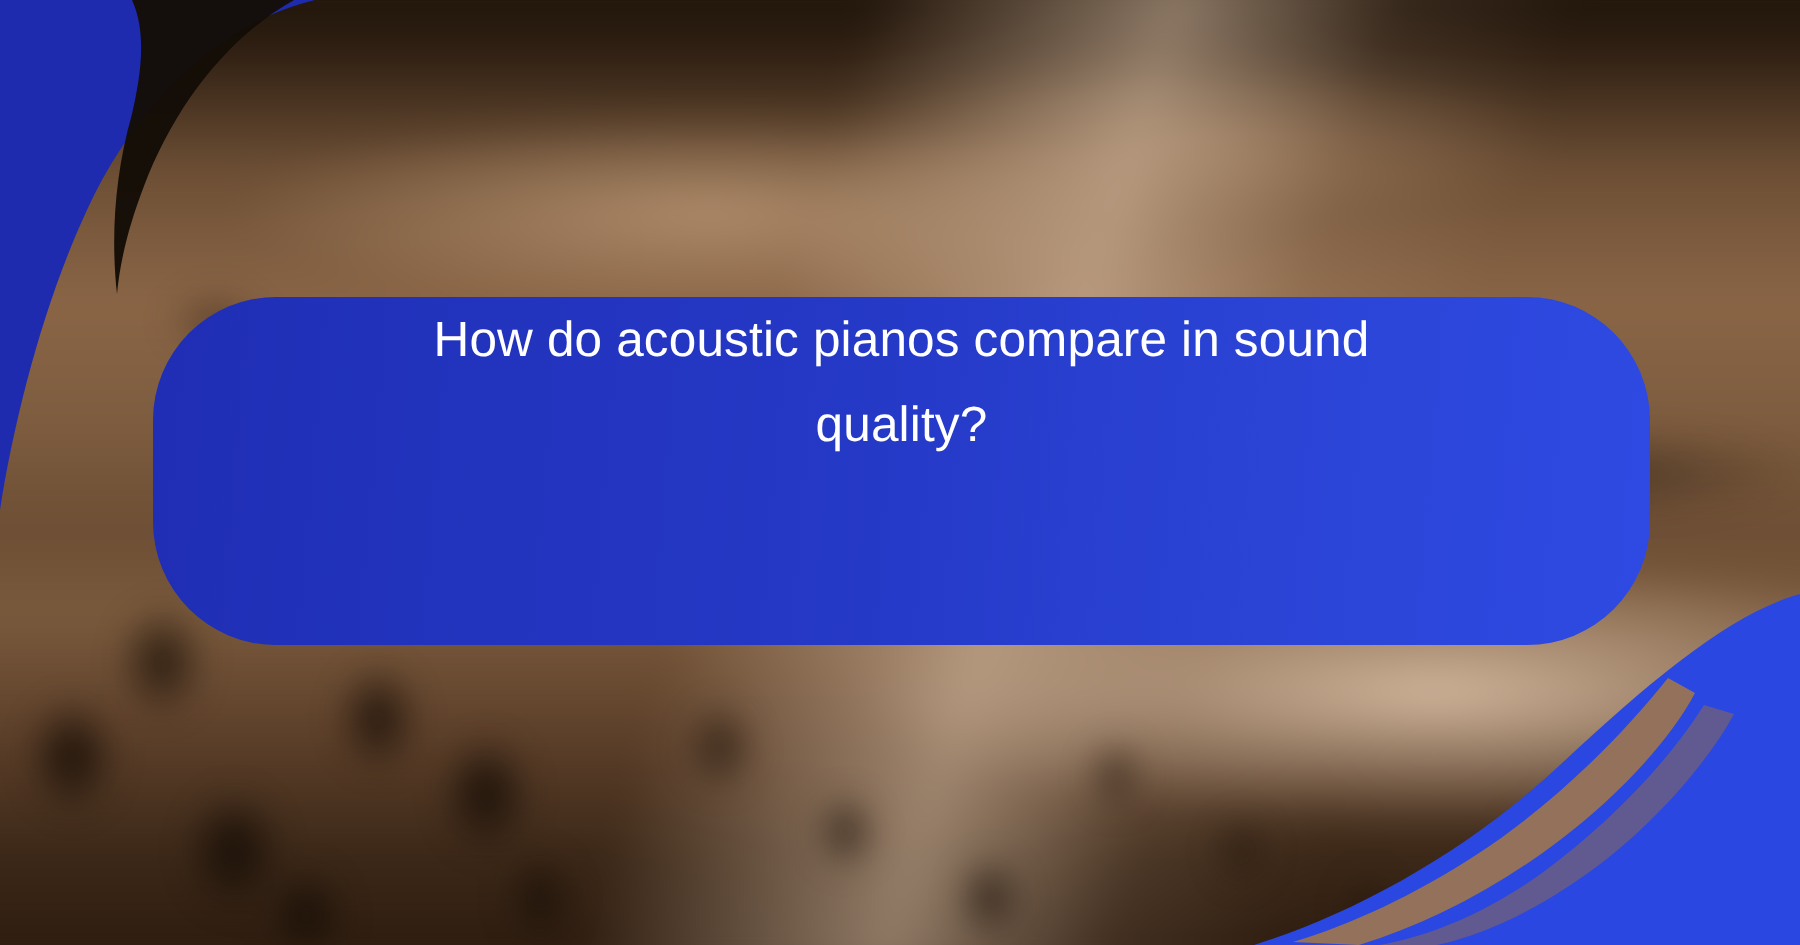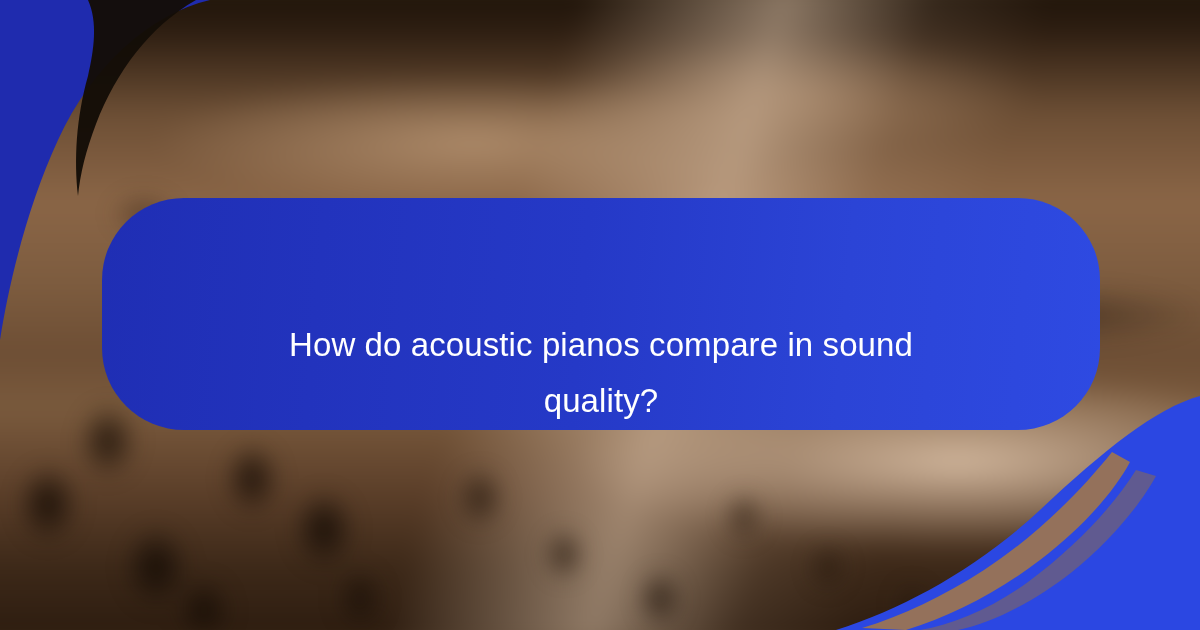--- a/index.html
+++ b/index.html
@@ -70,21 +70,21 @@
   
   #card {
     position: absolute;
     left: 102px;
     top: 198px;
     width: 998px;
     height: 232px;
     border-radius: 82px;
     background: linear-gradient(95deg, #1f2eb4 0%, #2233bd 22%, #2539c7 48%, #2b44d6 74%, #2e4ae2 100%);
     display: flex;
-    align-items: flex-end;
+    align-items: flex-start;
     justify-content: center;
     box-sizing: border-box;
     padding: 0 64px;
   }
   #card-text {
     color: #ffffff;
     font-size: 33px;
     line-height: 1.72;
     font-weight: 400;
     text-align: center;

